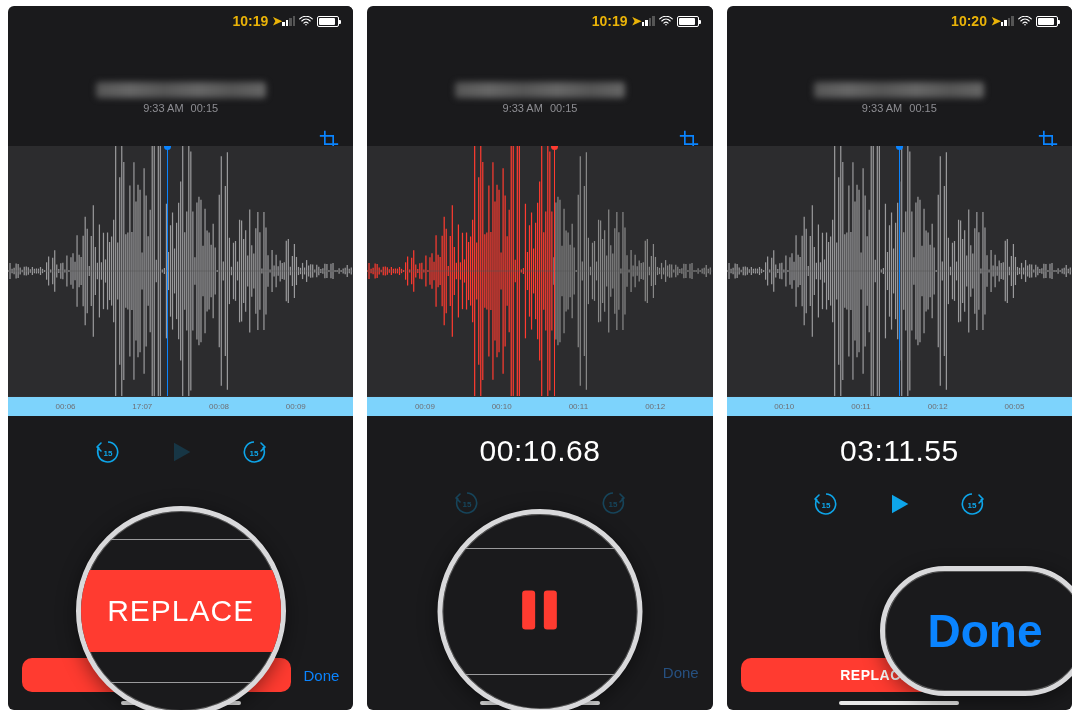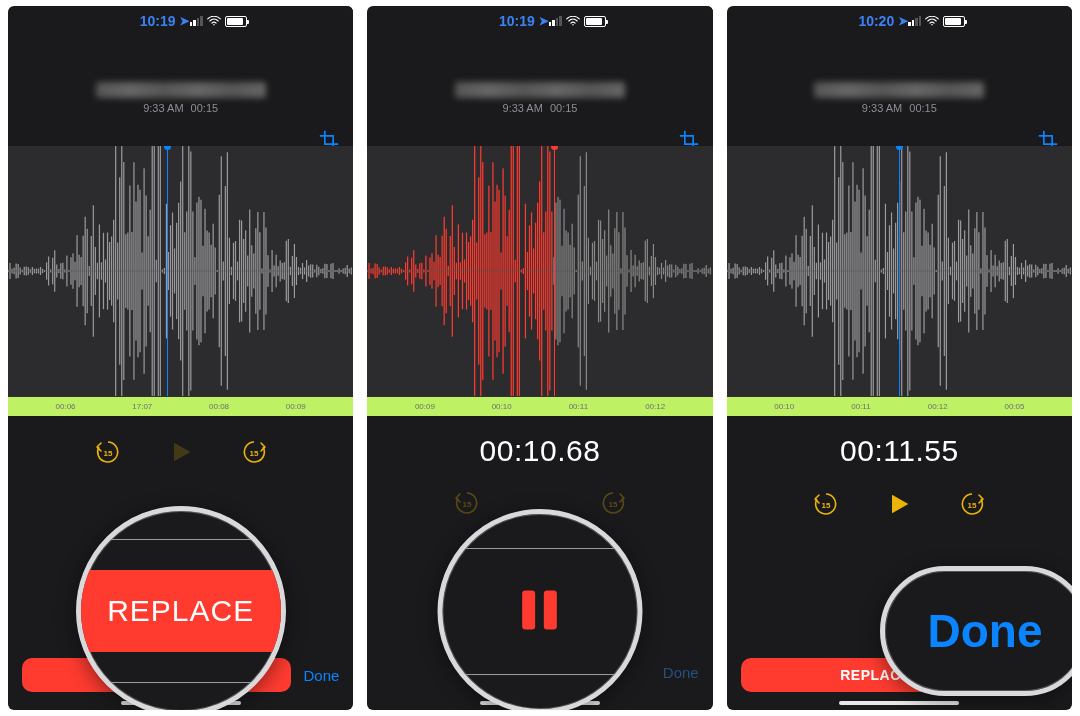--- a/index.html
+++ b/index.html
@@ -27,23 +27,23 @@
     display: flex;
     flex-direction: column;
     position: relative;
     overflow: hidden;
   }
   
   .status-bar {
     height: 30px;
     display: flex;
     align-items: center;
-    justify-content: center;
+    justify-content: flex-end;
     padding: 0 14px;
-    color: #3b82f6;
+    color: #eab308;
     font-size: 14px;
     font-weight: 600;
     background: #1a1a1c;
     margin-left: 25px;
   }
   .status-left { display: flex; align-items: center; gap: 4px; }
   .status-right { display: flex; align-items: center; gap: 4px; }
   .signal-bars { display: flex; align-items: flex-end; gap: 1px; height: 10px; }
   .signal-bars span { width: 2.5px; background: #fff; }
   .signal-bars span:nth-child(1){height:4px}
@@ -106,21 +106,21 @@
     border-radius:50%;
   }
   .playhead.blue { background:#0a84ff; }
   .playhead.blue::before { background:#0a84ff; }
   .playhead.red { background:#ff3b30; }
   .playhead.red::before { background:#ff3b30; }
 
   
   .ruler {
     height: 20px;
-    background: #bef264;
+    background: #7dd3fc;
     display: flex;
     justify-content: space-around;
     align-items: center;
     font-size: 8px;
     color: #6e6e73;
     border-top: 1px solid #303032;
   }
   .ruler span { flex:1; text-align:center; }
 
   
@@ -134,21 +134,21 @@
     letter-spacing: 0.5px;
   }
 
   
   .transport {
     margin-top: 22px;
     display: flex;
     justify-content: center;
     align-items: center;
     gap: 46px;
-    color: #eab308;
+    color: #0ea5e9;
   }
   .skip-btn svg { width: 26px; height: 26px; }
   .play-btn svg { width: 28px; height: 28px; }
 
   
   .bottom-bar {
     margin-top: auto;
     padding: 12px 14px 18px;
     display: flex;
     align-items: center;
@@ -979,21 +979,21 @@
         <span>00:10</span>
         <span></span>
         <span>00:11</span>
         <span></span>
         <span>00:12</span>
         <span></span>
         <span>00:05</span>
         <span></span>
       </div>
 
-    <div class="time-readout">00:11.55</div>
+    <div class="time-readout">03:11.55</div>
 
       <div class="transport">
         <div class="skip-btn"><svg viewBox="0 0 26 26">
             <path d="M13 3 A10 10 0 1 1 4 8" fill="none" stroke="currentColor" stroke-width="1.6"></path>
             <path d="M6 4 L2 8 L6 12" fill="none" stroke="currentColor" stroke-width="1.6" stroke-linecap="round" stroke-linejoin="round"></path>
             <text x="13" y="17" font-size="8" fill="currentColor" text-anchor="middle" font-weight="600">15</text>
           </svg></div>
         <div class="play-btn"><svg viewBox="0 0 24 24">
             <path d="M6 4 L20 12 L6 20 Z" fill="currentColor"></path>
           </svg></div>

